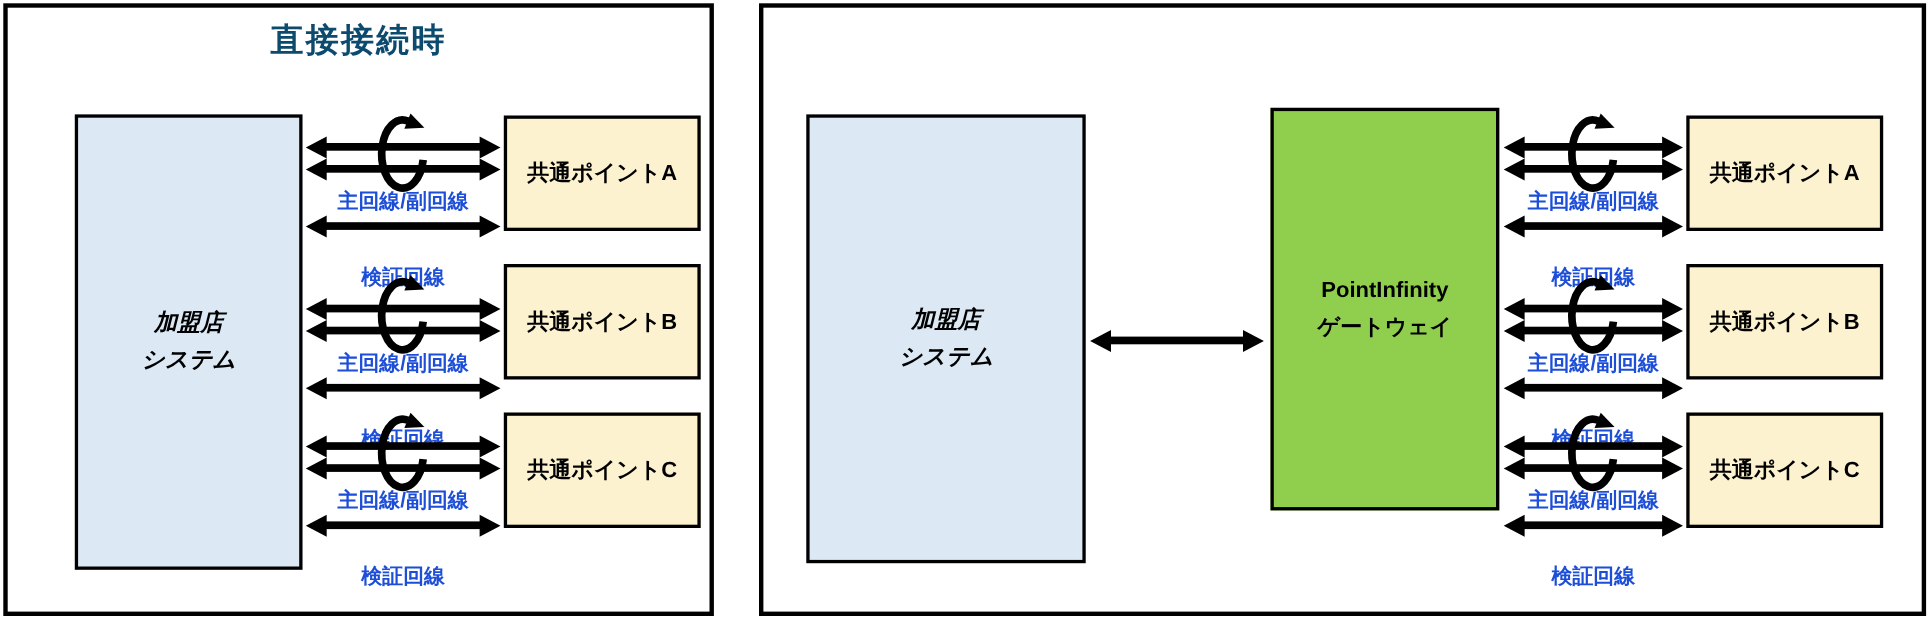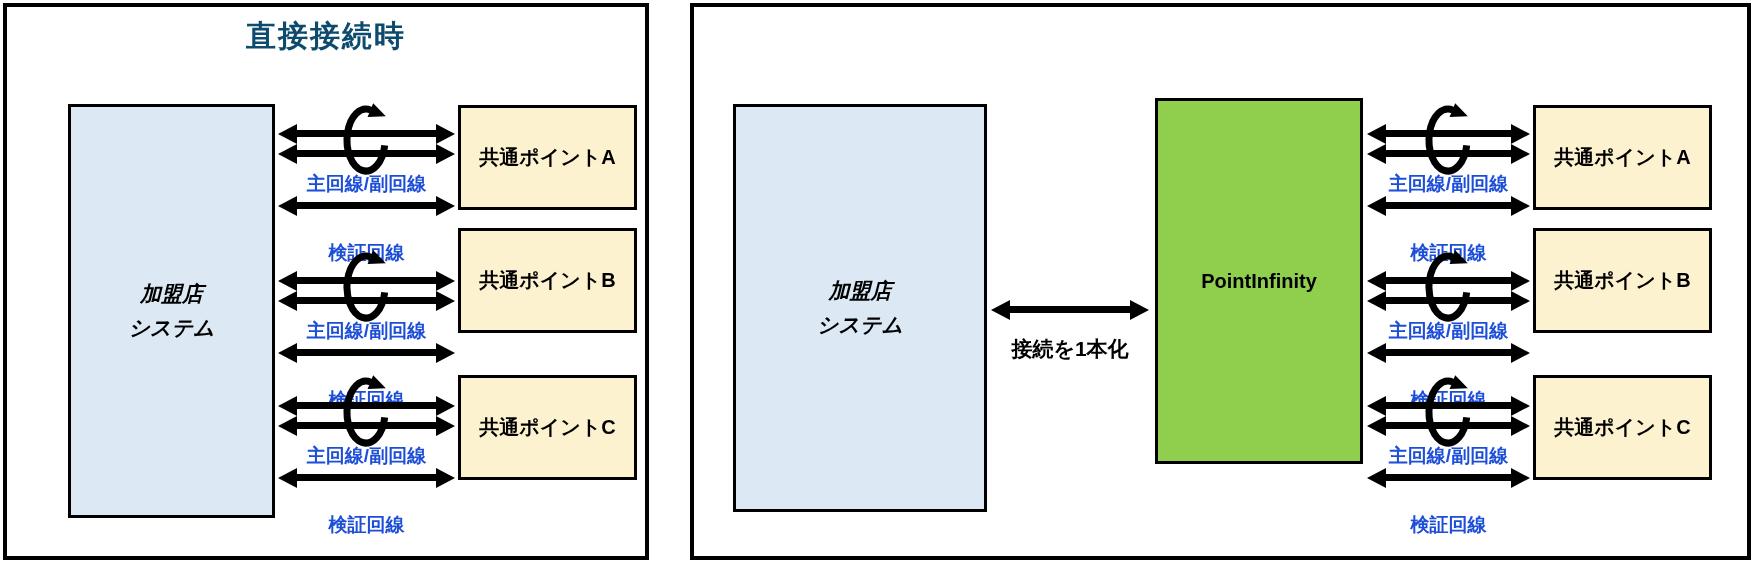--- a/index.html
+++ b/index.html
@@ -22,21 +22,21 @@
 
   .merchant       { background:var(--merchant-fill,#dce9f5); font-size:21px;font-style:italic; }
   .merchant-left  { left:68px;  top:104px; width:207px; height:414px; }
   .merchant-right { left:733px; top:104px; width:254px; height:408px; }
 
   .gateway { left:1155px; top:98px; width:208px; height:366px;
              background:var(--gateway-fill,#90ce4e); font-size:20px; }
 
   .point { background:var(--point-fill,#fdf2cf); font-size:20px; width:179px; height:105px; }
   .pl { left:458px; }  .pr { left:1533px; }
-  .row-a { top:105px; } .row-b { top:228px; } .row-c { top:375px; }
+  .row-a { top:105px; } .row-b { top:240px; } .row-c { top:375px; }
 
   
   .conn { position:absolute; height:132px; }
   .conn-l { left:277px;  width:179px; }
   .conn-r { left:1366px; width:165px; }
   .conn-ta { top:108px; } .conn-tb { top:255px; } .conn-tc { top:380px; }
 
   .darrow { position:absolute; height:7px; background:#000; }
   .darrow::before, .darrow::after { content:""; position:absolute; top:50%; transform:translateY(-50%);
         border-top:10px solid transparent; border-bottom:10px solid transparent; width:0; height:0; }
@@ -120,24 +120,24 @@
   </div>
 
   <div class="panel panel-right"></div>
 
   <div class="box merchant merchant-right">
     <span class="bl">加盟店</span>
     <span class="bl">システム</span>
   </div>
 
   <div class="darrow mid-arrow"></div>
-  <div class="mid-label">接続を1本化</div>
 
   <div class="box gateway">
     <span class="bl">PointInfinity</span>
+    <span class="bl">ゲートウェイ</span>
   </div>
 
   <div class="box point pr row-a">
     <span>共通ポイントA</span>
   </div>
   <div class="box point pr row-b">
     <span>共通ポイントB</span>
   </div>
   <div class="box point pr row-c">
     <span>共通ポイントC</span>

